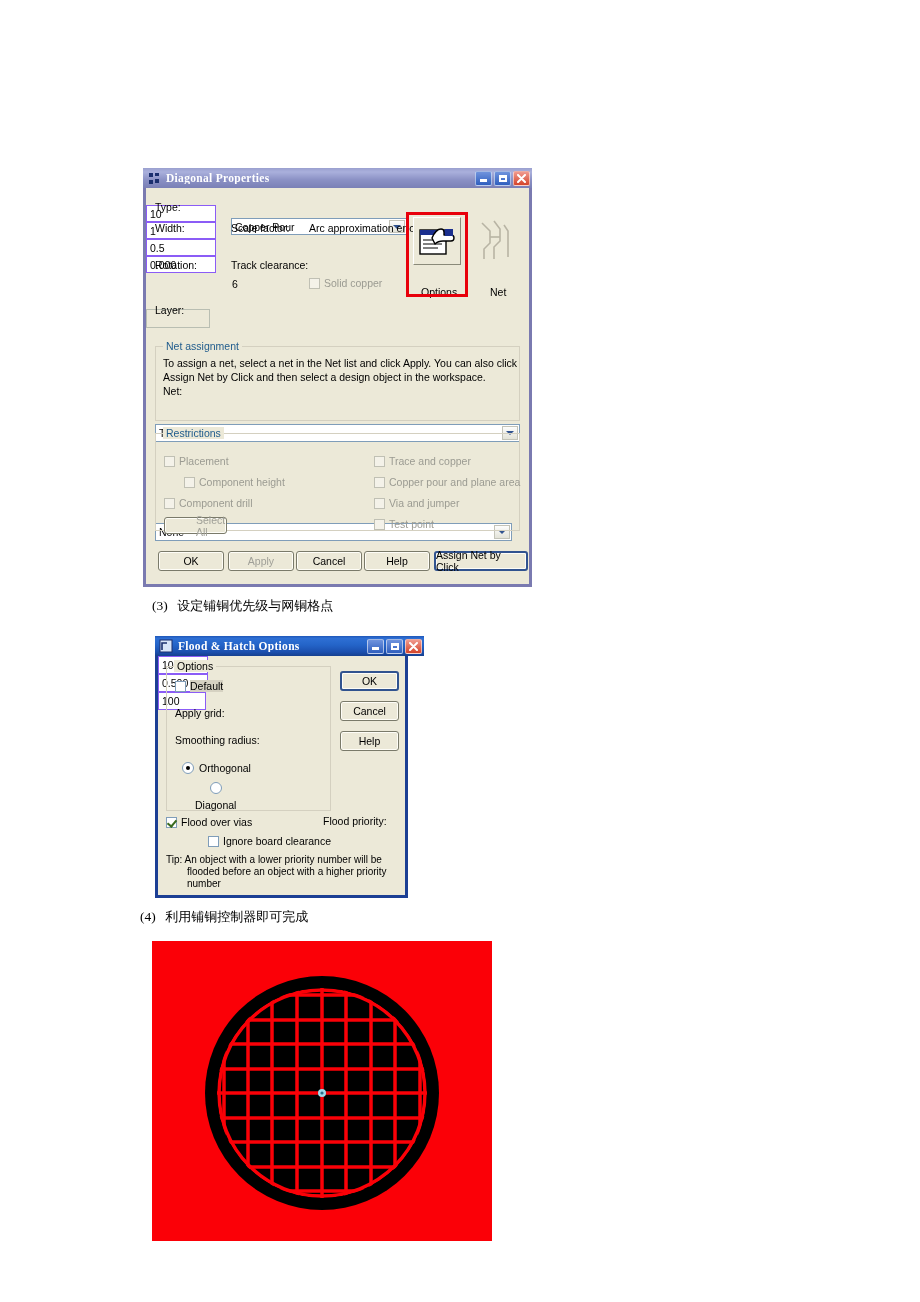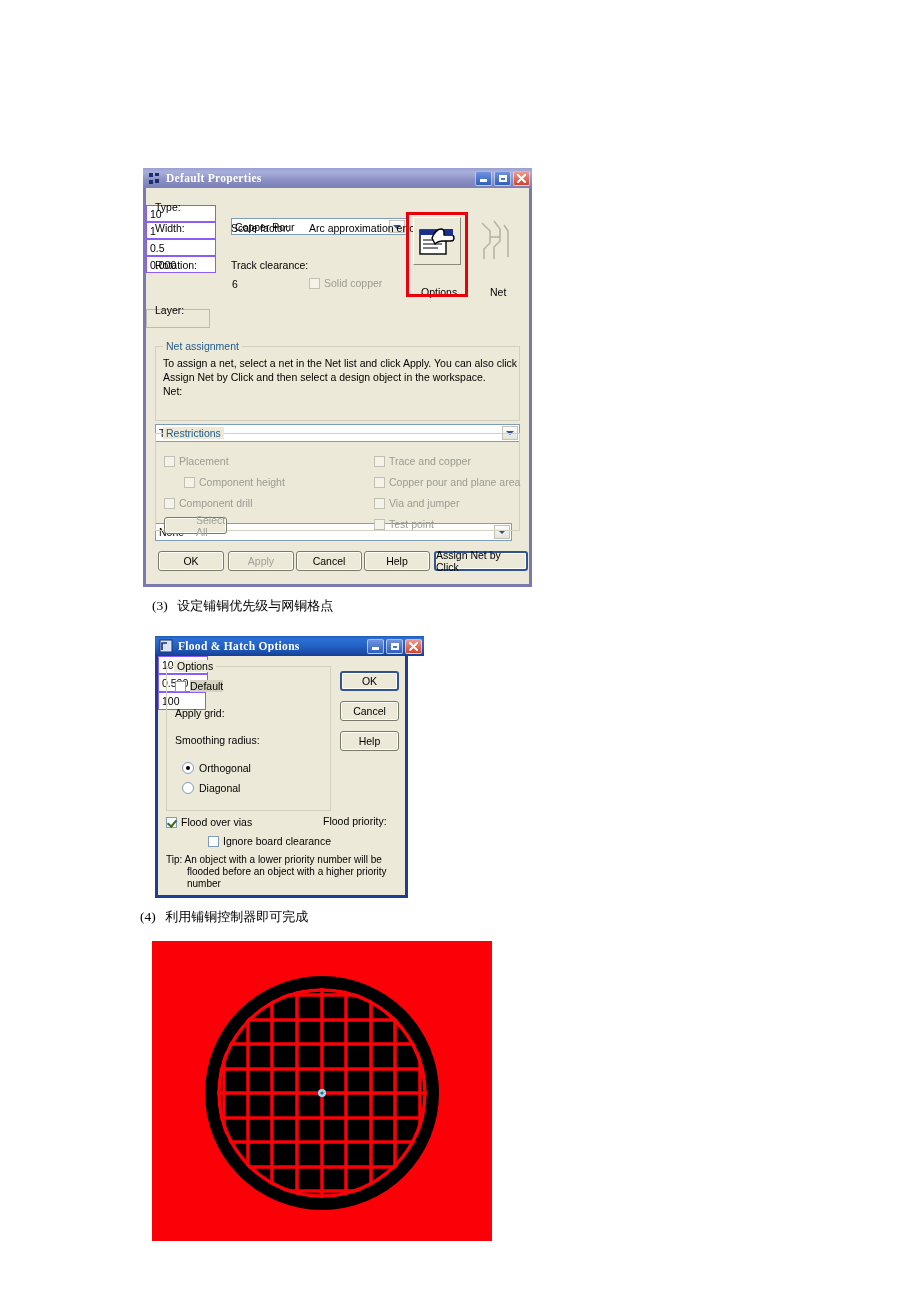--- a/index.html
+++ b/index.html
@@ -233,21 +233,21 @@
 
   <div class="titlebar violet" style="margin:0 -3px; width:389px;">
     <span class="tb-icon">
       <svg width="15" height="15" viewBox="0 0 15 15">
         <rect x="2" y="2" width="4" height="4" fill="#1b2f6e"></rect>
         <rect x="8" y="2" width="4" height="3" fill="#1b2f6e"></rect>
         <rect x="2" y="9" width="4" height="4" fill="#1b2f6e"></rect>
         <rect x="8" y="8" width="4" height="4" fill="#1b2f6e"></rect>
       </svg>
     </span>
-    <span class="tb-title">Default Properties</span>
+    <span class="tb-title">Diagonal Properties</span>
     <span class="tb-btns">
       <span class="tb-btn min">
           <i class="minbar"></i>
         </span>
       <span class="tb-btn max">
           <i class="maxbox"></i>
         </span>
       <span class="tb-btn close">
         <svg width="9" height="9" viewBox="0 0 9 9">
             <path d="M1 1 L8 8 M8 1 L1 8" stroke="#fff" stroke-width="2" stroke-linecap="round"></path>
@@ -435,21 +435,21 @@
 
   <div class="lbl" style="position:absolute; left:17px; top:98px;">Smoothing radius:</div>
   <div class="txt" style="left:103px; top:92px; width:50px; height:18px;">
     <span>0.500</span>
   </div>
 
   <div class="radio" style="left:24px; top:126px;">
     <span class="dotbox on"></span>
     <span class="lbl">Orthogonal</span>
   </div>
-  <div class="radio" style="left:24px; top:146px;">
+  <div class="radio" style="left:37px; top:146px;flex-direction:column;">
     <span class="dotbox"></span>
     <span class="lbl">Diagonal</span>
   </div>
 
   <div class="btn default" style="left:182px; top:35px; width:59px; height:20px;">
     <span>OK</span>
   </div>
   <div class="btn" style="left:182px; top:65px; width:59px; height:20px;">
     <span>Cancel</span>
   </div>

